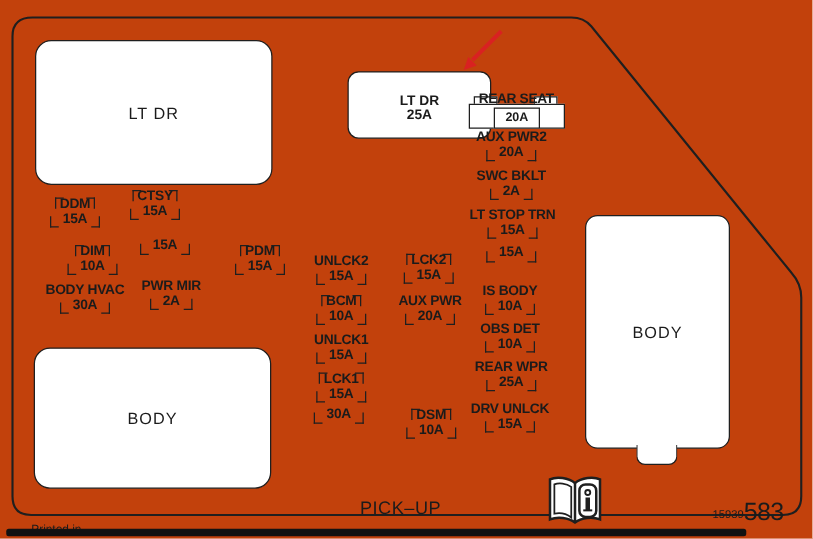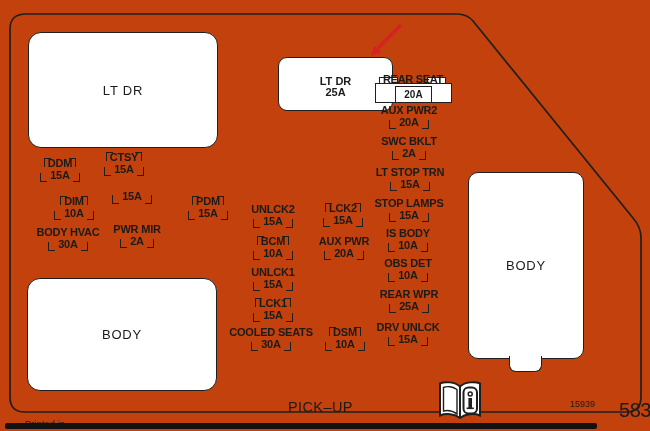--- a/index.html
+++ b/index.html
@@ -50,21 +50,21 @@
     position:absolute;left:29px;top:15px;width:35px;height:15px;border:1.5px solid #1f1f1f;background:#fff;
     display:flex;align-items:center;justify-content:center;font-weight:bold;font-size:10px;
   }
   .rearseat .rs-name{
     position:absolute;left:0;top:2px;width:94px;text-align:center;
     font-weight:bold;font-size:11px;letter-spacing:-0.3px;
   }
   .note{position:absolute;color:#1b1b1b;}
   #printed-in{left:25px;top:402px;font-size:9.5px;margin-top:16px;}
   #pickup{left:288px;top:399px;font-size:14.5px;letter-spacing:0.4px;}
-  #partnum{position:absolute;left:570px;top:399px;display:flex;align-items:flex-start;gap:24px;}
+  #partnum{position:absolute;left:570px;top:399px;display:flex;align-items:center;}
   #partnum .sm{font-size:9px;}
   #partnum .lg{font-size:20px;letter-spacing:-0.5px;}
   #bottom-bar{position:absolute;left:5px;top:423px;width:592px;height:6px;background:#121212;border-radius:2px;}
   .bookicon{position:absolute;left:436px;top:379px;width:48px;height:45px;}
 </style>
 </head>
 <body>
 
 <div class="stage">
 
@@ -141,21 +141,20 @@
     </div>
   <div class="fuse" style="left:242px;top:266px;width:62px">
       <span class="nm"><span>UNLCK1</span></span>
       <span class="am"><span>15A</span></span>
     </div>
   <div class="fuse full" style="left:246px;top:297px;width:54px">
       <span class="nm"><span>LCK1</span></span>
       <span class="am"><span>15A</span></span>
     </div>
   <div class="fuse" style="left:222px;top:326px;width:98px">
-      <span class="nm"><span>COOLED SEATS</span></span>
       <span class="am"><span>30A</span></span>
     </div>
 
   <div class="fuse full" style="left:314px;top:202px;width:58px">
       <span class="nm"><span>LCK2</span></span>
       <span class="am"><span>15A</span></span>
     </div>
   <div class="fuse" style="left:310px;top:235px;width:68px">
       <span class="nm"><span>AUX PWR</span></span>
       <span class="am"><span>20A</span></span>
@@ -171,21 +170,20 @@
     </div>
   <div class="fuse" style="left:374px;top:135px;width:70px">
       <span class="nm"><span>SWC BKLT</span></span>
       <span class="am"><span>2A</span></span>
     </div>
   <div class="fuse" style="left:366px;top:166px;width:88px">
       <span class="nm"><span>LT STOP TRN</span></span>
       <span class="am"><span>15A</span></span>
     </div>
   <div class="fuse" style="left:364px;top:197px;width:90px">
-      <span class="nm"><span>STOP LAMPS</span></span>
       <span class="am"><span>15A</span></span>
     </div>
   <div class="fuse" style="left:373px;top:227px;width:70px">
       <span class="nm"><span>IS BODY</span></span>
       <span class="am"><span>10A</span></span>
     </div>
   <div class="fuse" style="left:374px;top:257px;width:68px">
       <span class="nm"><span>OBS DET</span></span>
       <span class="am"><span>10A</span></span>
     </div>

